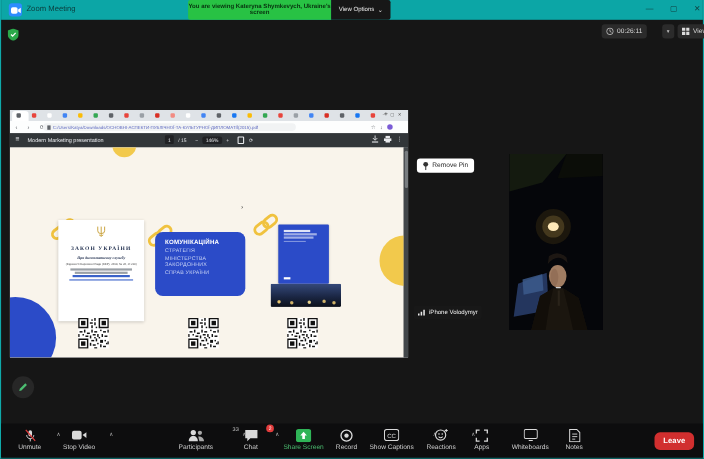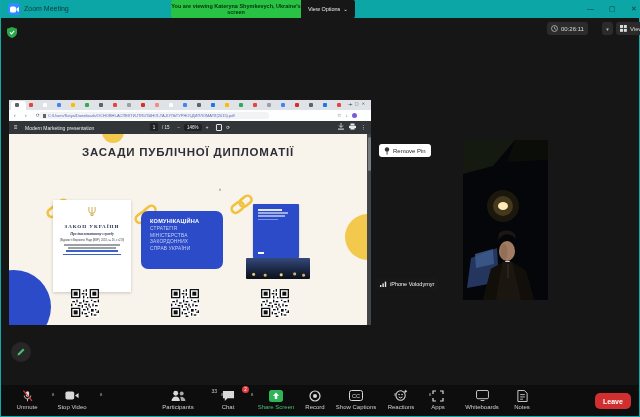--- a/index.html
+++ b/index.html
@@ -216,21 +216,20 @@
           </svg>
         <span class="g">⋮</span>
       </div>
     </div>
 
     <div class="viewer">
       <div class="slide">
         <div class="deco-circle" style="left:93px; top:-13px; width:22px; height:22px; background:#F2C94C;"></div>
         <div class="deco-circle" style="left:336px; top:80px; width:46px; height:46px; background:#F2C94C;"></div>
         <div class="deco-circle" style="left:-32px; top:136px; width:74px; height:74px; background:#2B4BC8;"></div>
-        <div class="slide-title">ЗАСАДИ ПУБЛІЧНОЇ ДИПЛОМАТІЇ</div>
 
         <svg class="abs" style="left:36px; top:62px;" width="26" height="24" viewBox="0 0 26 24">
             <g transform="rotate(-38 13 12)">
               <rect x="1" y="8" width="13" height="8" rx="4" fill="none" stroke="#F0C23F" stroke-width="2.6"></rect>
               <rect x="11" y="8" width="13" height="8" rx="4" fill="none" stroke="#F0C23F" stroke-width="2.6"></rect>
             </g>
           </svg>
         <svg class="abs" style="left:124px; top:68px;" width="26" height="24" viewBox="0 0 26 24">
             <g transform="rotate(-38 13 12)">
               <rect x="1" y="8" width="13" height="8" rx="4" fill="none" stroke="#F0C23F" stroke-width="2.6"></rect>

